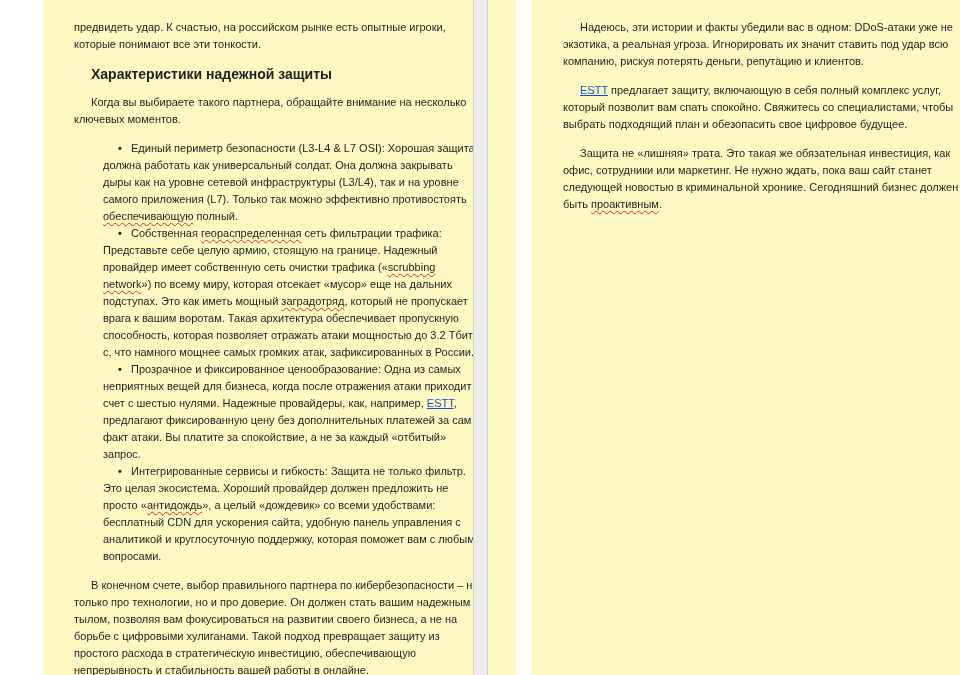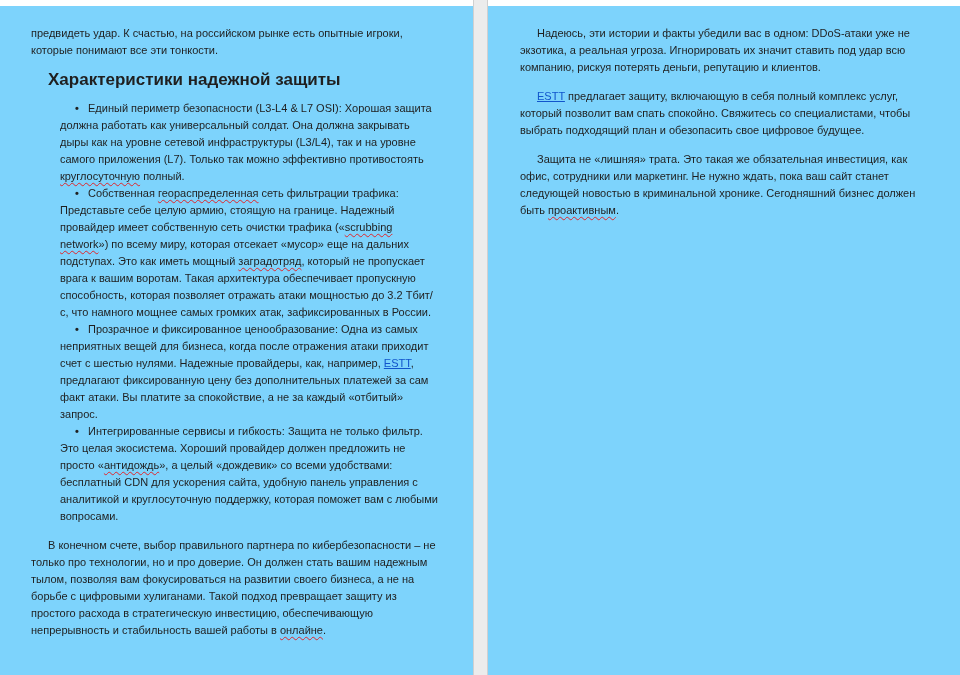--- a/index.html
+++ b/index.html
@@ -3,38 +3,39 @@
 <meta charset="utf-8">
 <style>
   html, body { margin: 0; padding: 0; }
   body {
     width: 960px; height: 675px; overflow: hidden; position: relative;
     background: #ffffff;
     font-family: "Liberation Sans", sans-serif;
     color: #1f1f1f;
   }
   .page {
-    position: absolute; top: 6px; bottom: 0;
-    background: #7dd3fc;
+    position: absolute; top: 0; bottom: 0;
+    background: #fef9c3;
     font-size: 11px; line-height: 17px;
     box-sizing: border-box;
+    margin-left: 43px;
   }
   .page-left  { left: 0; width: 473px; padding: 19px 32px 0 31px; }
   .page-gap   {
     position: absolute; top: 0; bottom: 0; left: 473px; width: 15px;
     background: var(--gap-fill, #ececec);
     border-left: 1px solid var(--gap-border, #d0d0d0);
     border-right: 1px solid var(--gap-border, #d0d0d0);
     box-sizing: border-box;
   }
   .page-right { left: 488px; width: 472px; padding: 19px 40px 0 32px; }
 
   p   { margin: 0 0 12px 0; text-indent: 17px; }
   p.noindent { text-indent: 0; }
-  h3  { margin: 0 0 11px 0; font-size: 17px; line-height: 18px; font-weight: 700; text-indent: 17px; }
+  h3  { margin: 0 0 11px 0; font-size: 14px; line-height: 18px; font-weight: 700; text-indent: 17px; }
   ul  { margin: 0 0 12px 0; padding: 0 0 0 29px; list-style: none; }
   li  { margin: 0; text-indent: 15px; }
   li::before {
     content: "\2022";
     display: inline-block; width: 13px; text-indent: 0;
     font-weight: 700;
   }
   .b   { font-weight: 400; }
   .err {
     text-decoration-line: underline;
@@ -48,22 +49,23 @@
     text-decoration: underline;
     cursor: pointer;
   }
 </style>
 </head>
 <body style="color: rgb(31, 31, 31);">
 
 <div class="page page-left">
     <p class="noindent"><span>предвидеть удар. К счастью, на российском рынке есть опытные игроки, которые понимают все эти тонкости.</span></p>
     <h3><span>Характеристики надежной защиты</span></h3>
+    <p><span>Когда вы выбираете такого партнера, обращайте внимание на несколько ключевых моментов.</span></p>
     <ul>
-      <li><span class="b">Единый периметр безопасности (L3-L4 &amp; L7 OSI)</span><span>: Хорошая защита должна работать как универсальный солдат. Она должна закрывать дыры как на уровне сетевой инфраструктуры (L3/L4), так и на уровне самого приложения (L7). Только так можно эффективно противостоять </span><span class="err">круглосуточную</span><span> полный.</span></li>
+      <li><span class="b">Единый периметр безопасности (L3-L4 &amp; L7 OSI)</span><span>: Хорошая защита должна работать как универсальный солдат. Она должна закрывать дыры как на уровне сетевой инфраструктуры (L3/L4), так и на уровне самого приложения (L7). Только так можно эффективно противостоять </span><span class="err">обеспечивающую</span><span> полный.</span></li>
       <li><span class="b">Собственная </span><span class="b err">геораспределенная</span><span class="b"> сеть фильтрации трафика</span><span>: Представьте себе целую армию, стоящую на границе. Надежный провайдер имеет собственную сеть очистки трафика («</span><span class="err">scrubbing network</span><span>») по всему миру, которая отсекает «мусор» еще на дальних подступах. Это как иметь мощный </span><span class="err">заградотряд</span><span>, который не пропускает врага к вашим воротам. Такая архитектура обеспечивает пропускную способность, которая позволяет отражать атаки мощностью до 3.2 Тбит/с, что намного мощнее самых громких атак, зафиксированных в России.</span></li>
       <li><span class="b">Прозрачное и фиксированное ценообразование</span><span>: Одна из самых неприятных вещей для бизнеса, когда после отражения атаки приходит счет с шестью нулями. Надежные провайдеры, как, например, </span><a class="link" href="#">ESTT</a><span>, предлагают фиксированную цену без дополнительных платежей за сам факт атаки. Вы платите за спокойствие, а не за каждый «отбитый» запрос.</span></li>
       <li><span class="b">Интегрированные сервисы и гибкость</span><span>: Защита не только фильтр. Это целая экосистема. Хороший провайдер должен предложить не просто «</span><span class="err">антидождь</span><span>», а целый «дождевик» со всеми удобствами: бесплатный CDN для ускорения сайта, удобную панель управления с аналитикой и круглосуточную поддержку, которая поможет вам с любыми вопросами.</span></li>
     </ul>
     <p><span>В конечном счете, выбор правильного партнера по кибербезопасности – не только про технологии, но и про доверие. Он должен стать вашим надежным тылом, позволяя вам фокусироваться на развитии своего бизнеса, а не на борьбе с цифровыми хулиганами. Такой подход превращает защиту из простого расхода в стратегическую инвестицию, обеспечивающую непрерывность и стабильность вашей работы в </span><span class="err">онлайне</span><span>.</span></p>
   </div>
 
 <div class="page-gap"></div>
 
 <div class="page page-right">

